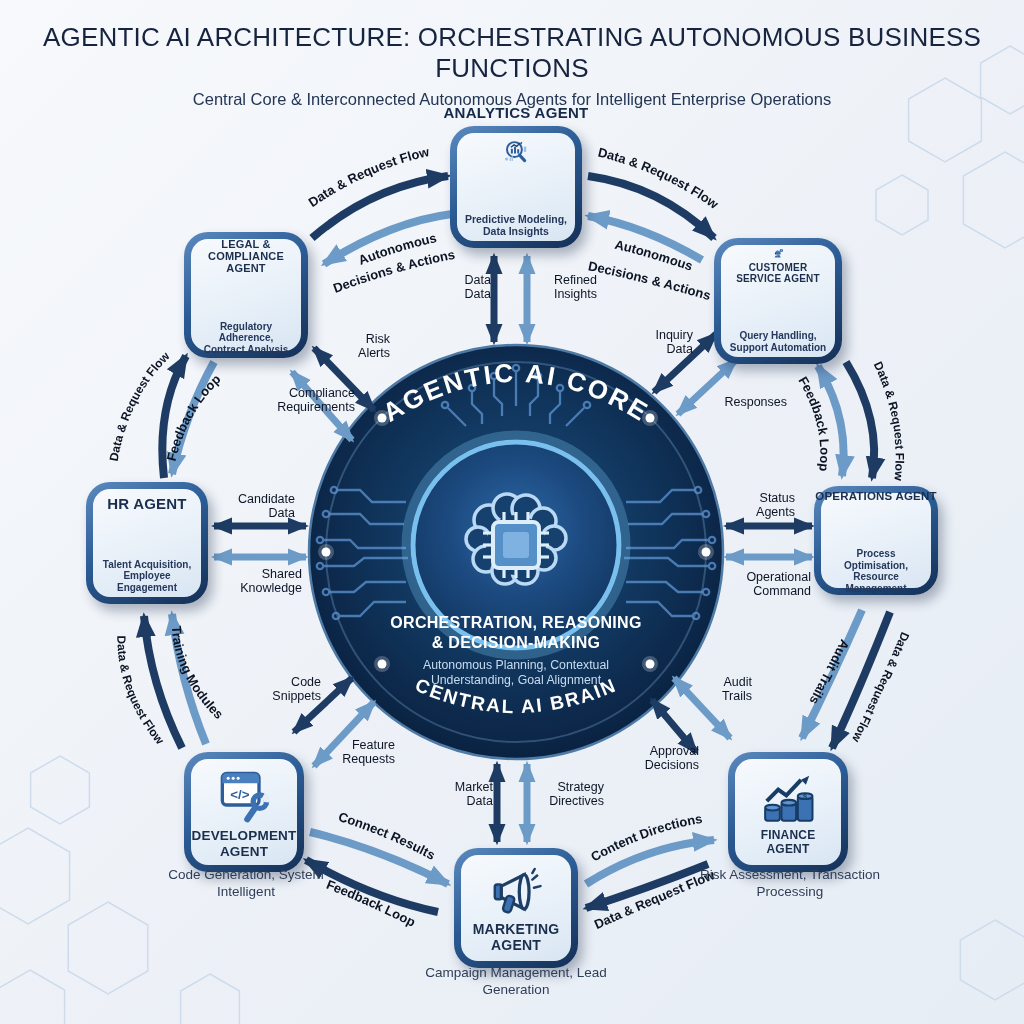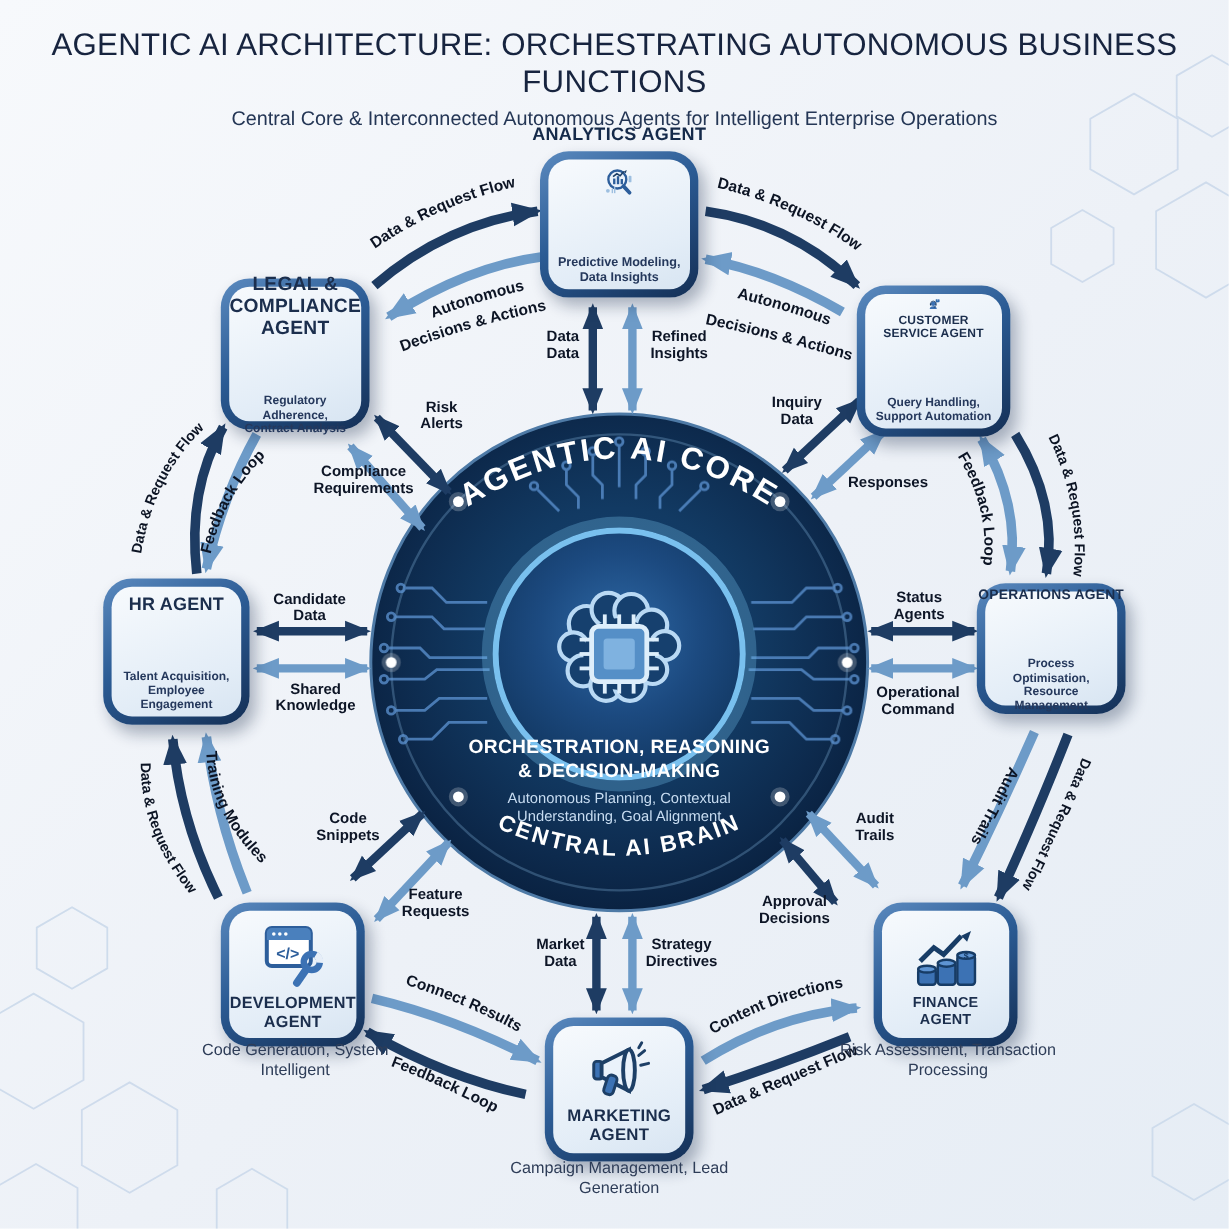--- a/index.html
+++ b/index.html
@@ -21,22 +21,22 @@
   .agent .inner { height:100%; border-radius:17px; padding:4px 6px;
            background:linear-gradient(160deg,#f7fafd 0%,#e3edf7 70%,#d8e5f2 100%);
            display:flex; flex-direction:column; align-items:center; justify-content:center; gap:3px; }
   .aname { font-weight:800; text-align:center; color:#1b2e4d; line-height:1.12; letter-spacing:.2px; }
   .adesc { font-weight:700; font-size:10px; text-align:center; color:#25385c; line-height:1.15;margin-top:43px; }
   .atitle { position:absolute; z-index:3; transform:translate(-50%,-50%); font-size:15px; font-weight:800;
             color:#152a4a; letter-spacing:.3px; white-space:nowrap; }
   .caption { position:absolute; z-index:3; transform:translate(-50%,-50%); width:185px; text-align:center;
              font-size:13.5px; font-weight:500; color:#2e3d58; line-height:1.25; }
 
-  .rl { position:absolute; z-index:3; transform:translate(-50%,-50%); font-weight:700; font-size:12.5px;
-        color:#0d1526; text-align:center; line-height:1.12; }
+  .rl { position:absolute; z-index:3; transform:translate(-50%,-50%); font-weight:400; font-size:12.5px;
+        color:#0d1526; text-align:right; line-height:1.12; }
 
   .corehead { position:absolute; z-index:3; transform:translate(-50%,-50%); width:340; text-align:center; width:340px; }
   .corehead .h { font-size:16px; font-weight:800; color:#ffffff; letter-spacing:.3px; line-height:1.22; }
   .corehead .s { font-size:12.3px; font-weight:500; color:#c7dcf1; line-height:1.25; }
   .corehead .s.first { margin-top:6px; }
 
   text.arc1 { font:800 26px "Liberation Sans",sans-serif; fill:#ffffff; letter-spacing:2.5px; }
   text.arc2 { font:800 19px "Liberation Sans",sans-serif; fill:#ffffff; letter-spacing:2px; }
   text.cl  { font:700 13px "Liberation Sans",sans-serif; fill:#0c1424; }
   text.cl.sm { font-size:12px; }
@@ -295,21 +295,21 @@
 <div class="agent" style="left:184px;top:232px;width:124px;height:126px">
   <div class="inner">
     <svg width="56" height="50" viewBox="0 0 76 66">
       <rect x="46" y="4" width="24" height="28" rx="3" fill="#dfeaf6" stroke="#2d5e9b" stroke-width="3"></rect>
       <path d="M58,9 l10,3 v8 c0,7 -10,11 -10,11 s-10,-4 -10,-11 v-8 z" fill="#2d5e9b"></path>
       <polyline points="53,19 57,23 64,15" fill="none" stroke="#ffffff" stroke-width="2.5"></polyline>
       <rect x="12" y="12" width="26" height="11" rx="2.5" transform="rotate(-38 25 17)" fill="#2d5e9b"></rect>
       <line x1="28" y1="26" x2="46" y2="44" stroke="#2d5e9b" stroke-width="6" stroke-linecap="round"></line>
       <path d="M8,56 h32 l-5,-8 h-22 z" fill="#2d5e9b"></path>
     </svg>
-    <div class="aname" style="font-size:16px">LEGAL &amp; COMPLIANCE AGENT</div>
+    <div class="aname" style="font-size:11px">LEGAL &amp; COMPLIANCE AGENT</div>
     <div class="adesc">Regulatory Adherence, Contract Analysis</div>
   </div>
 </div>
 
 <div class="agent" style="left:714px;top:238px;width:128px;height:126px">
   <div class="inner">
     <svg width="58" height="52" viewBox="0 0 76 66">
       <rect x="50" y="2" width="22" height="17" rx="4" fill="#2f6bad"></rect>
           <path d="M54,19 v6 l6,-6 z" fill="#2f6bad"></path>
       <text x="61" y="15" font-size="13" font-weight="700" fill="#ffffff" text-anchor="middle" font-family="Liberation Sans,sans-serif">?</text>

